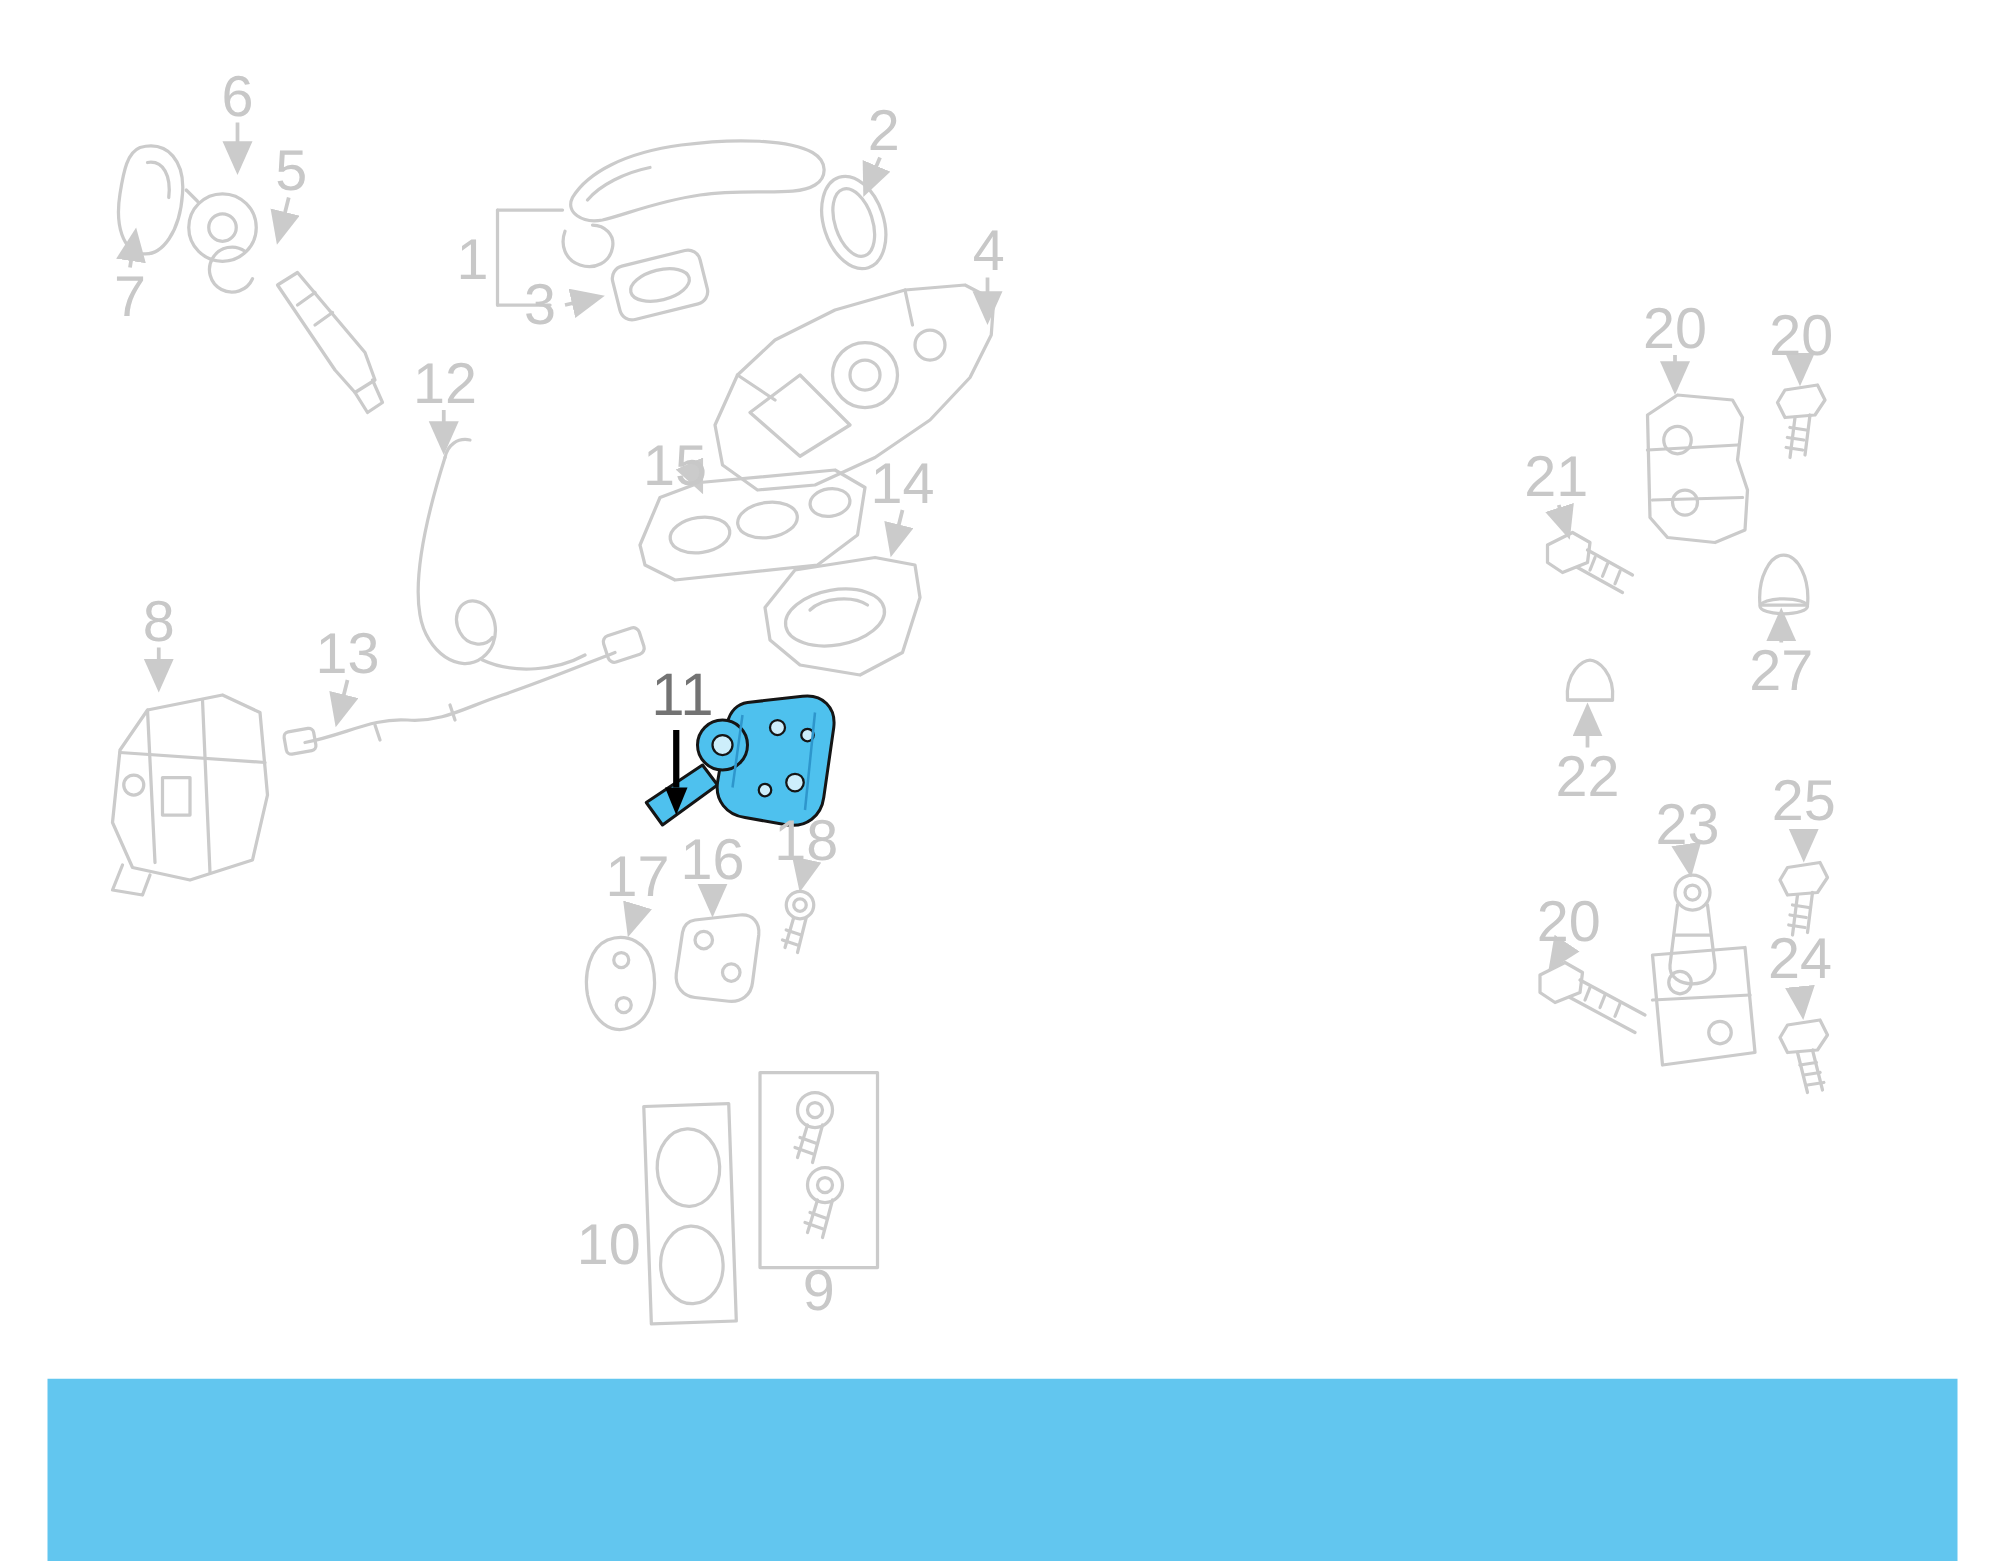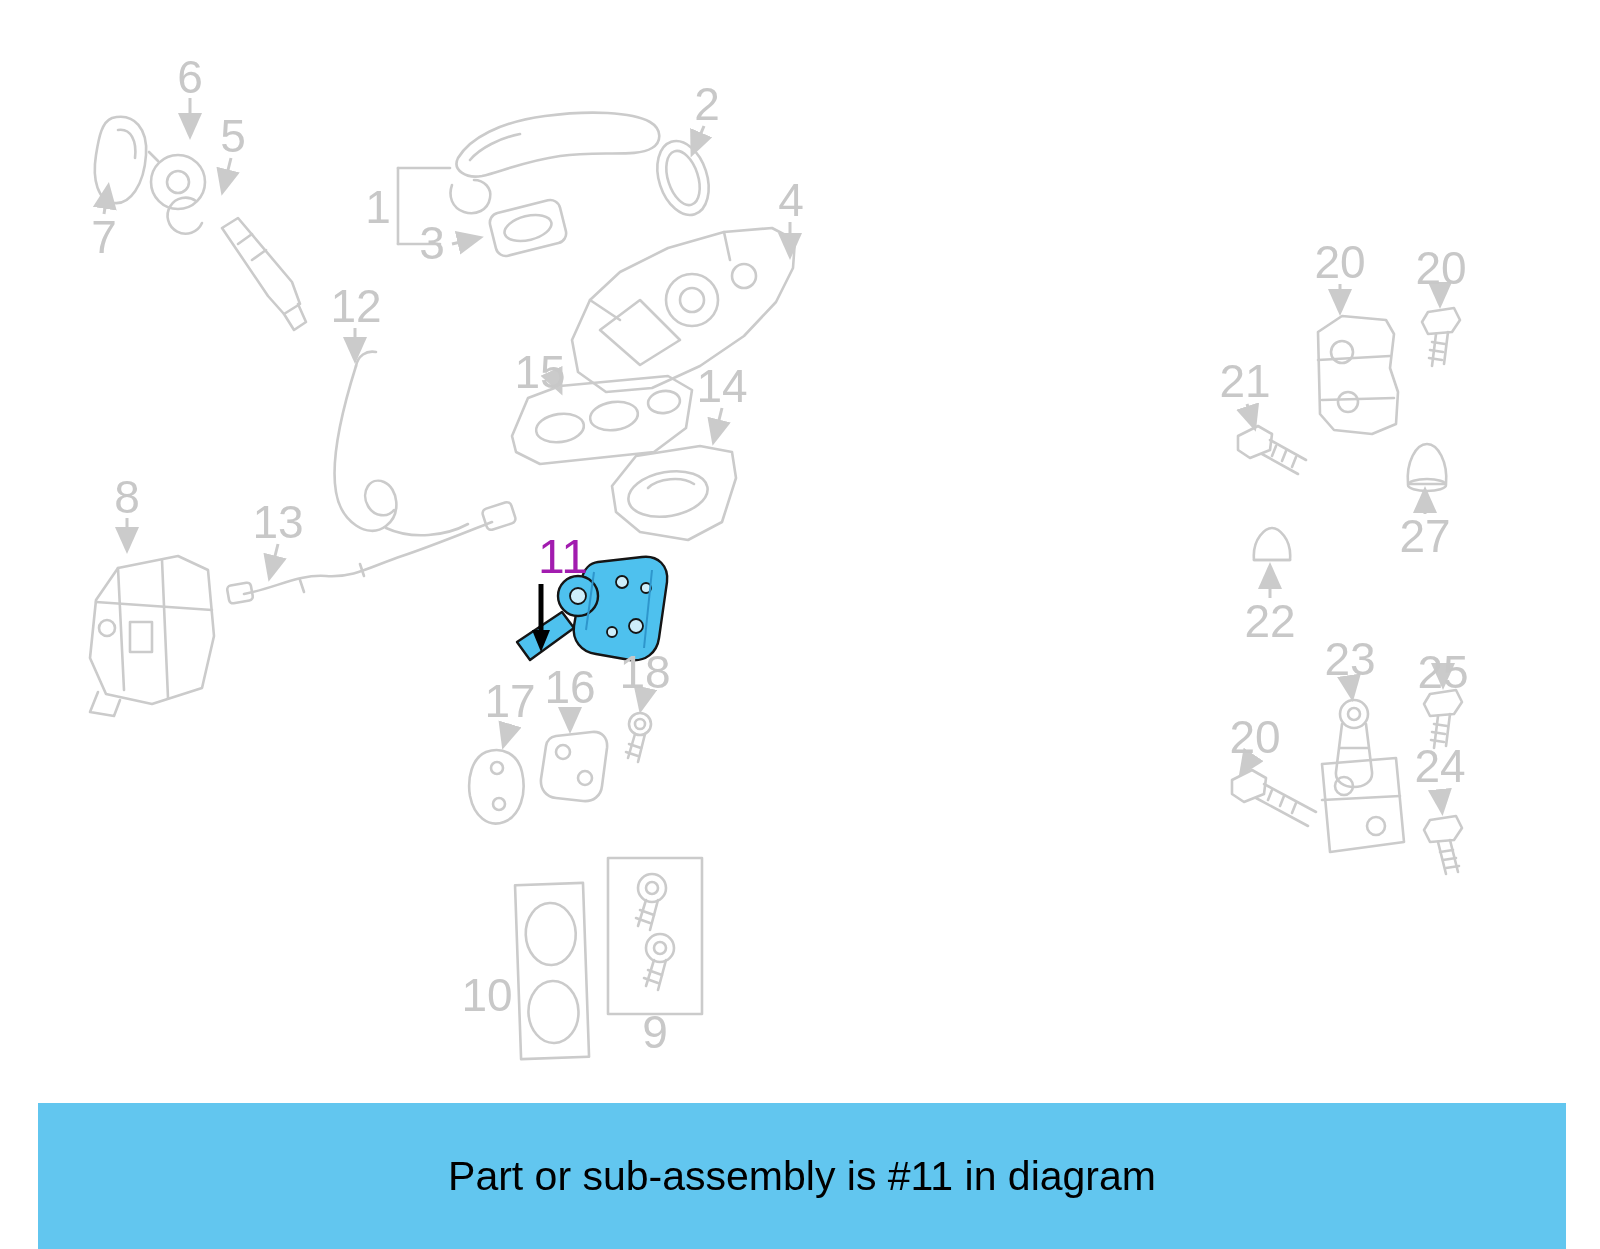--- a/index.html
+++ b/index.html
@@ -22,21 +22,21 @@
   .shade { stroke:#2e96cc; fill:none; stroke-width:2; }
   .blk { stroke:#000; fill:none; stroke-width:5; }
   .blkhead { fill:#000; stroke:none; }
 
   
   .part-label {
     position:absolute; transform:translate(-50%,-50%);
     font-size:46px; color:var(--label-color,#c8c8c8); line-height:1;
     white-space:nowrap; user-select:none;
   }
-  .part-label.highlighted { color:#a21caf; font-size:48px;margin-left:17px; }
+  .part-label.highlighted { color:#737373; font-size:48px; }
 
   
   .banner {
     position:absolute; left:38px; right:34px; top:1103px; bottom:0;
     background:var(--banner-bg,#62c6ef);
     display:flex; flex-direction:column; align-items:center; justify-content:center;
   }
   .banner-line { font-size:41px; color:var(--banner-text,#000); line-height:1.32; text-align:center; }
 </style>
 </head>
@@ -298,22 +298,21 @@
       <div class="part-label" style="left: 540px; top: 372px;">15</div>
       <div class="part-label" style="left: 570px; top: 687px;">16</div>
       <div class="part-label" style="left: 510px; top: 701px;">17</div>
       <div class="part-label" style="left: 645px; top: 672px;">18</div>
       <div class="part-label" style="left: 1340px; top: 262px;">20</div>
       <div class="part-label" style="left: 1441px; top: 268px;">20</div>
       <div class="part-label" style="left: 1245px; top: 381px;">21</div>
       <div class="part-label" style="left: 1270px; top: 621px; text-align: center;">22</div>
       <div class="part-label" style="left: 1350px; top: 659px;">23</div>
       <div class="part-label" style="left: 1440px; top: 766px;">24</div>
-      <div class="part-label" style="left: 1443px; top: 672px;">25</div>
+      <div class="part-label" style="left: 1443px; top: 640px;">25</div>
       <div class="part-label" style="left: 1255px; top: 737px;">20</div>
       <div class="part-label" style="left: 1425px; top: 536px;">27</div>
     </div>
 
   <div class="banner">
-    <div class="banner-line">Part or sub-assembly is #11 in diagram</div>
   </div>
 
 </div>
 
 </body></html>

